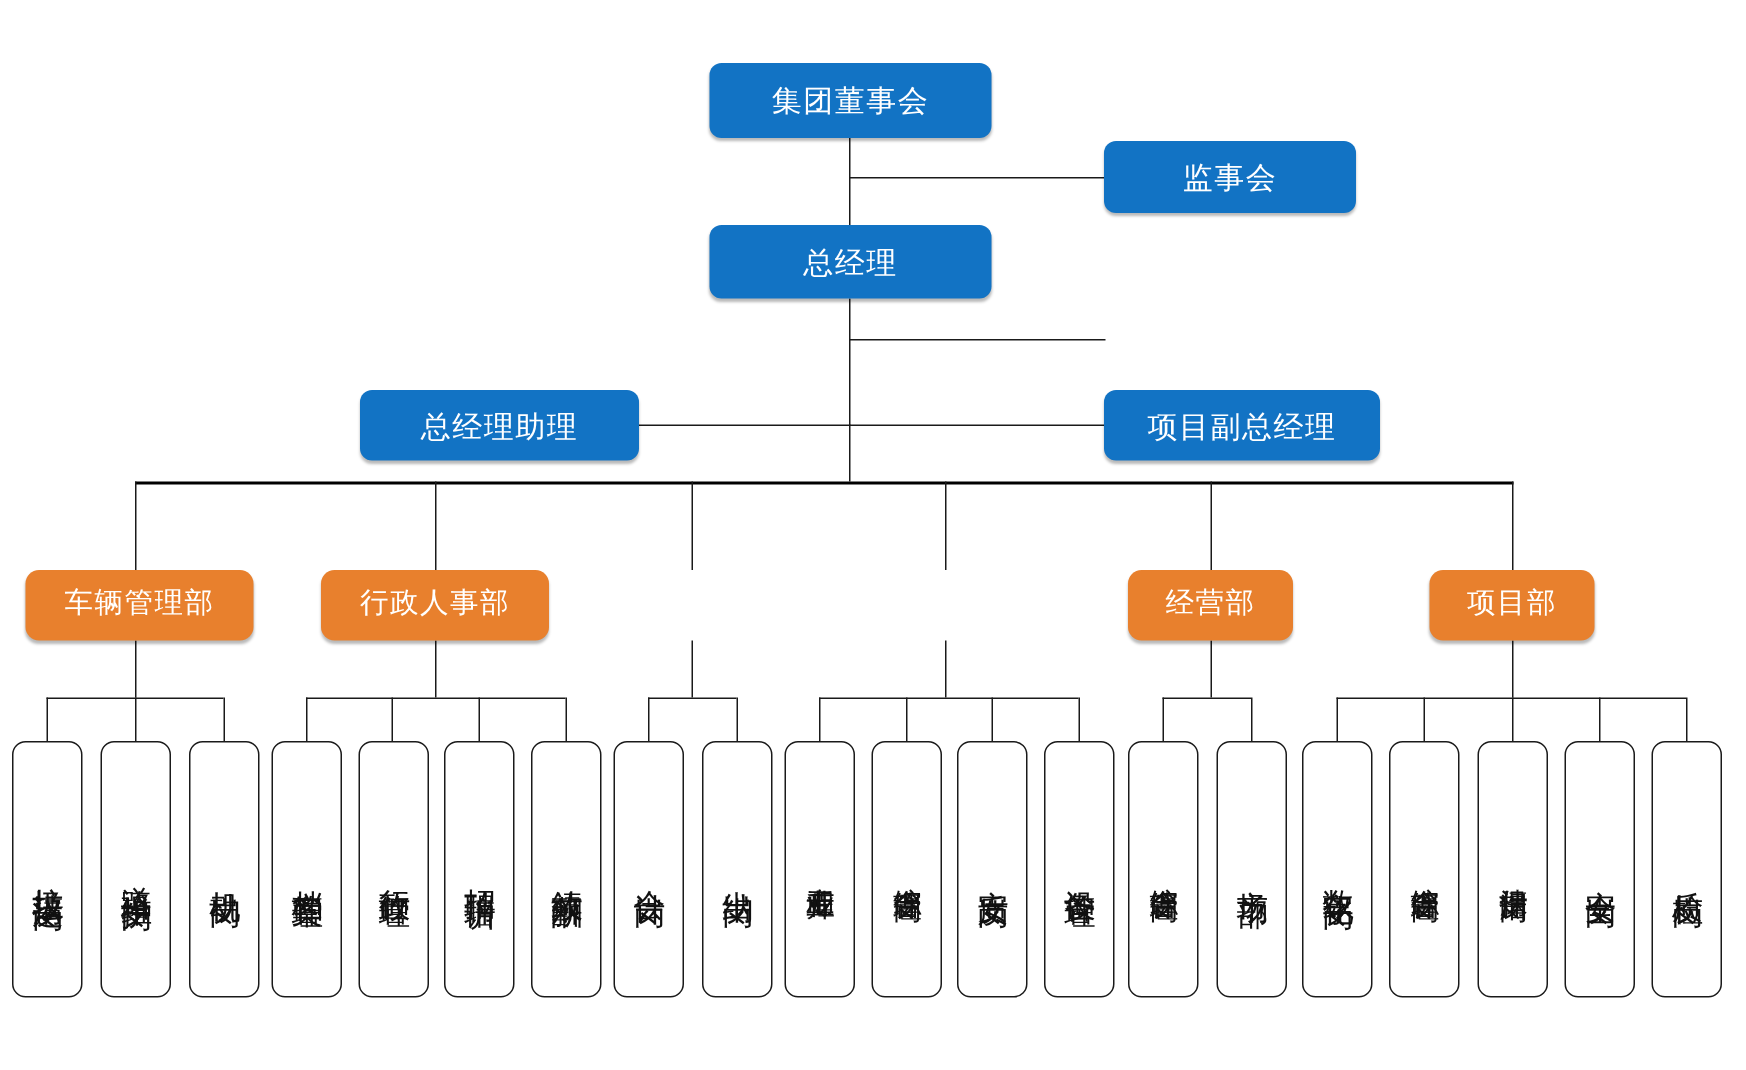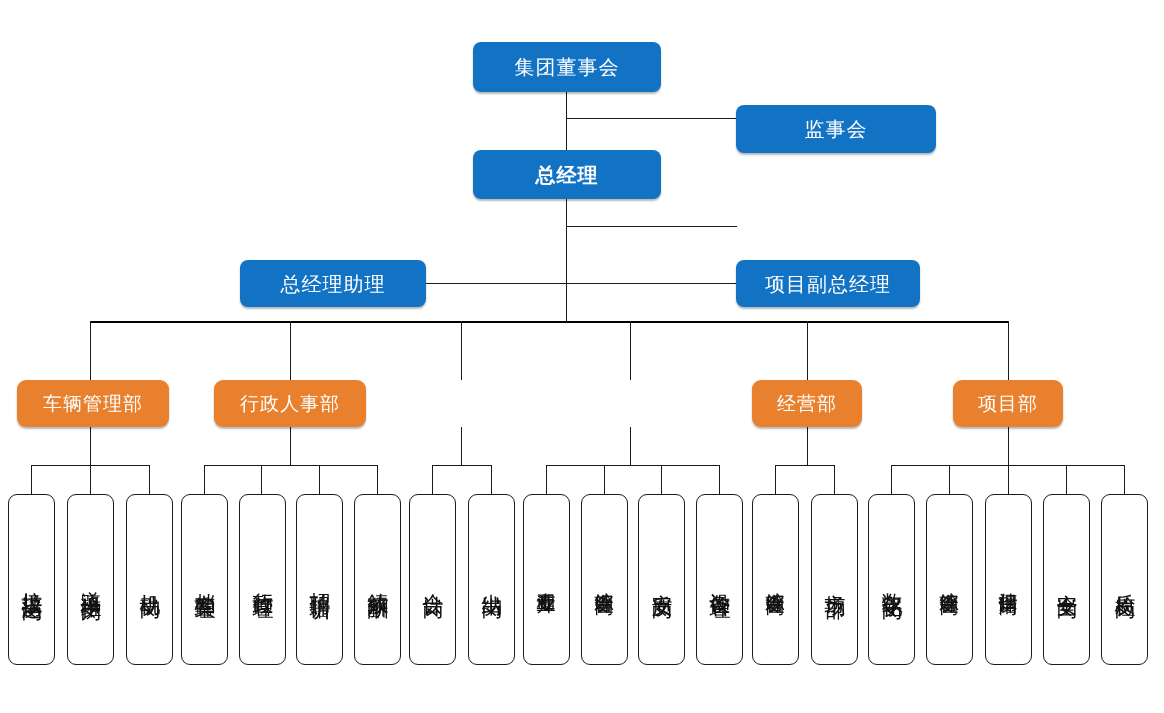--- a/index.html
+++ b/index.html
@@ -37,20 +37,21 @@
   .node.blue{
     background:#1273c4;
     box-shadow:0 2px 2px rgba(0,0,0,0.28);
     font-size:20px;
   }
   .node.orange{
     background:#e8802d;
     box-shadow:0 2px 2px rgba(0,0,0,0.28);
     font-size:19px;
     border-radius:9px;
+    font-family:Liberation Serif, serif;
   }
   
   .leaf{
     position:absolute;
     box-sizing:border-box;
     background:#ffffff;
     border:1.6px solid #1a1a1a;
     border-radius:9px;
     display:flex;
     align-items:center;
@@ -127,23 +128,23 @@
   <div class="ln v" style="left:1008px;top:427px;height:38px;"></div>
   <div class="ln h" style="left:891px;top:465px;width:233px;"></div>
   <div class="ln v" style="left:891px;top:465px;height:29px;"></div>
   <div class="ln v" style="left:949px;top:465px;height:29px;"></div>
   <div class="ln v" style="left:1008px;top:465px;height:29px;"></div>
   <div class="ln v" style="left:1066px;top:465px;height:29px;"></div>
   <div class="ln v" style="left:1124px;top:465px;height:29px;"></div>
 
   <div class="node blue" style="left:473px;top:42px;width:188px;height:50px;">集团董事会</div>
 
-  <div class="node blue" style="left:736px;top:94px;width:200px;height:48px;margin-top:11px;">监事会</div>
-
-  <div class="node blue" style="left:473px;top:150px;width:188px;height:49px;font-weight:bold;">总经理</div>
+  <div class="node blue" style="left:736px;top:94px;width:168px;height:48px;">监事会</div>
+
+  <div class="node blue" style="left:473px;top:150px;width:188px;height:49px;">总经理</div>
 
 
   <div class="node blue" style="left:736px;top:260px;width:184px;height:47px;">项目副总经理</div>
 
   <div class="node blue" style="left:240px;top:260px;width:186px;height:47px;">总经理助理</div>
 
   <div class="node orange" style="left:17px;top:380px;width:152px;height:47px;">车辆管理部</div>
 
   <div class="node orange" style="left:214px;top:380px;width:152px;height:47px;">行政人事部</div>
 

